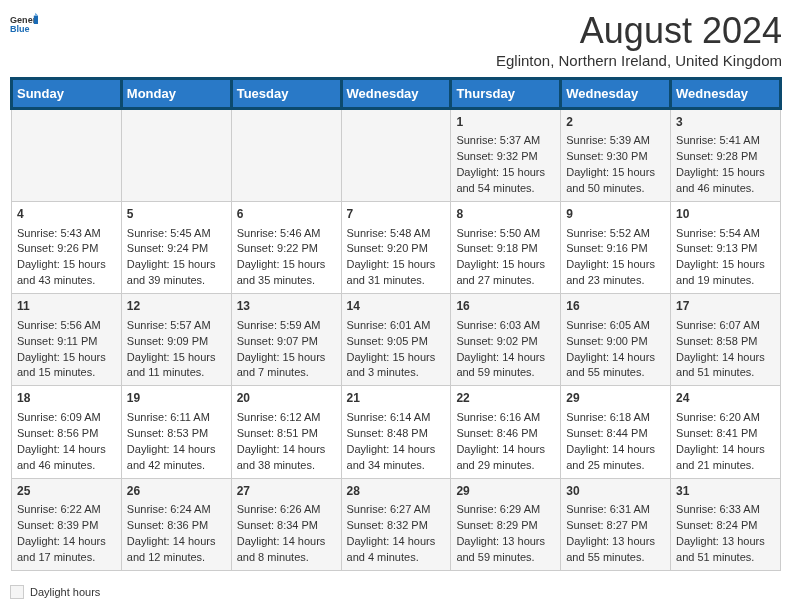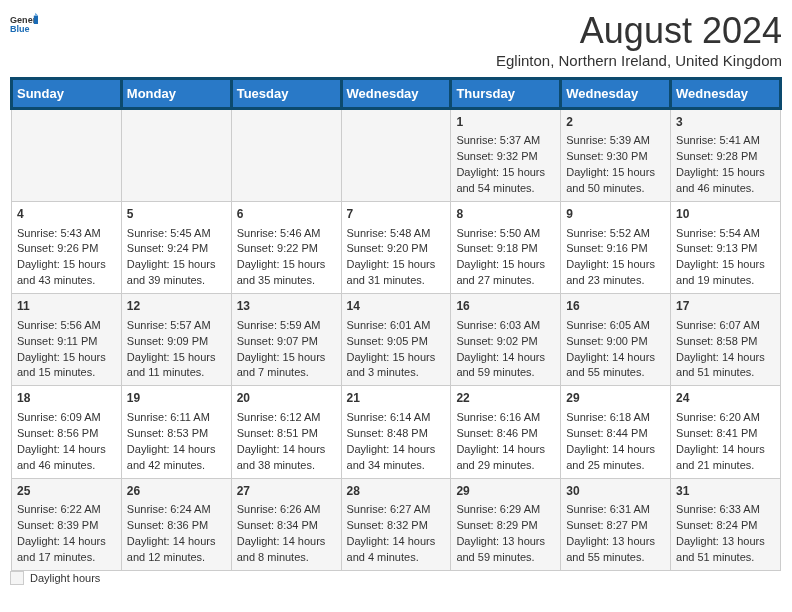--- a/index.html
+++ b/index.html
@@ -68,21 +68,21 @@
       font-size: 12px;
       font-weight: bold;
       display: block;
       margin-bottom: 2px;
     }
     .cell-content {
       font-size: 11px;
       line-height: 1.45;
     }
     .footer {
-      margin-top: 0;
+      margin-top: 14px;
       font-size: 11px;
       color: #333;
       display: flex;
       align-items: center;
       gap: 6px;
     }
     .daylight-box {
       width: 14px;
       height: 14px;
       background: #f5f5f5;

